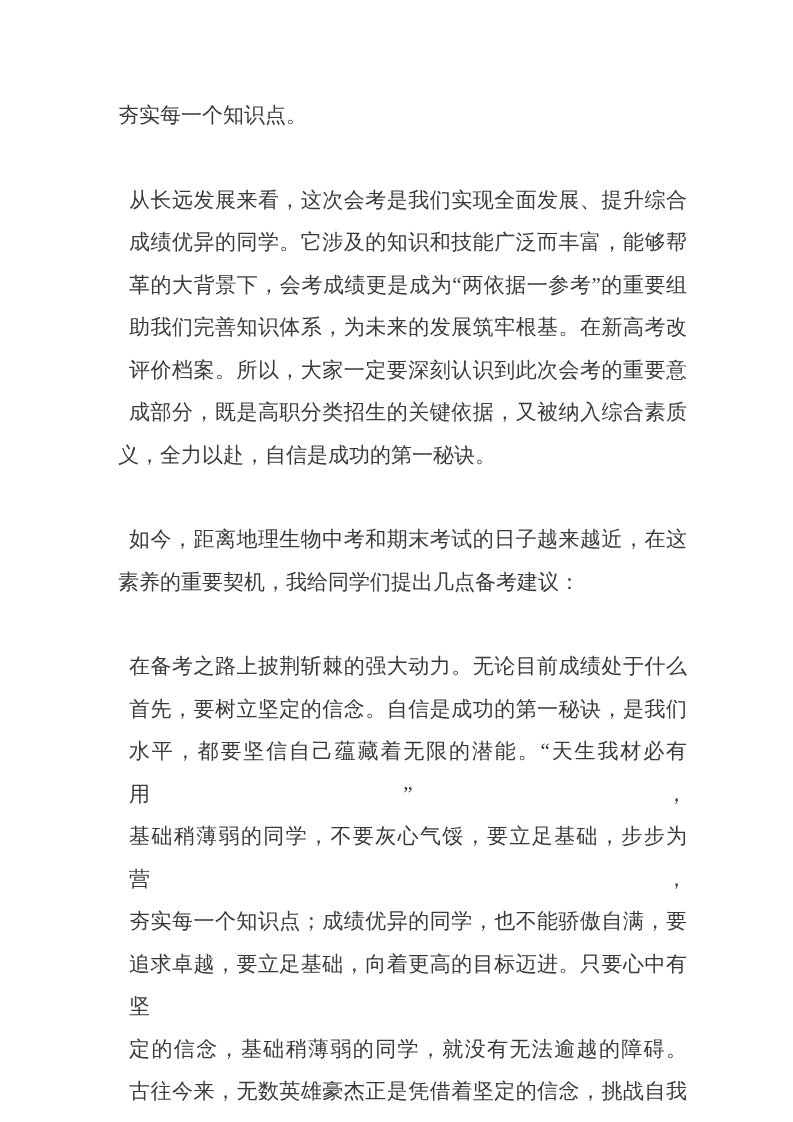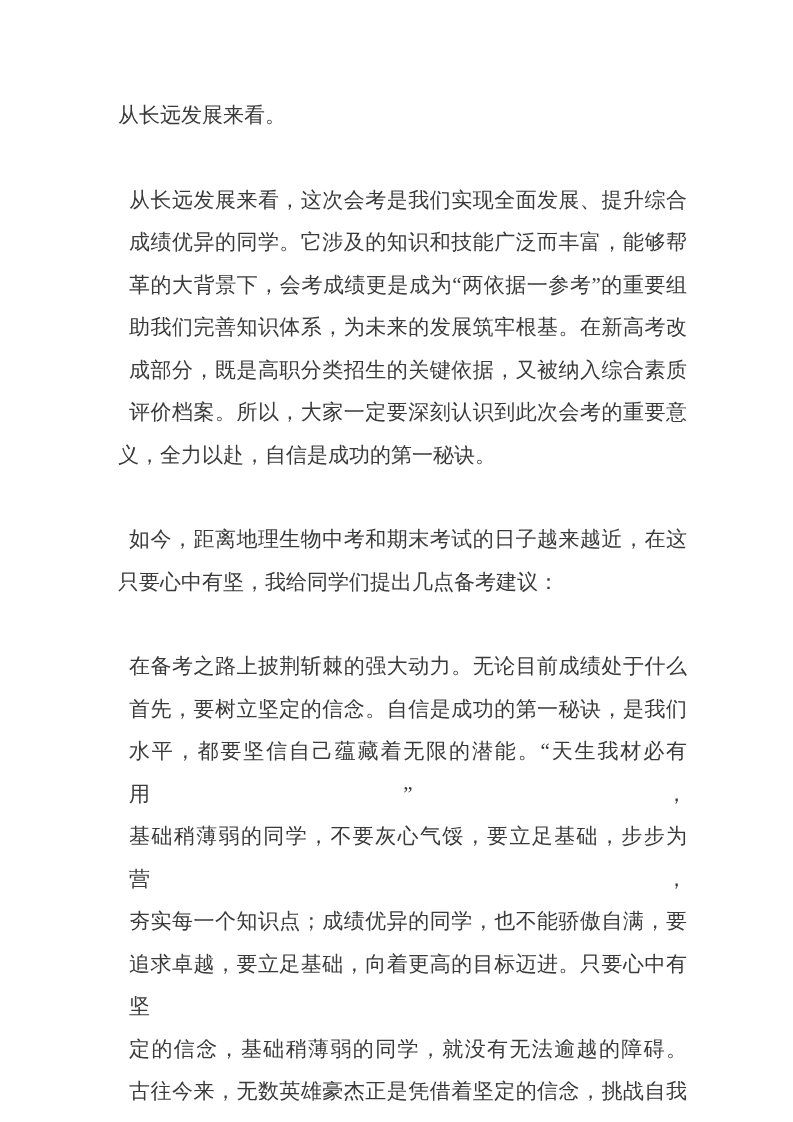--- a/index.html
+++ b/index.html
@@ -40,34 +40,34 @@
     text-align: left;
     text-align-last: left;
   }
 </style>
 </head>
 <body>
 
 <div class="page">
   <div class="text-block">
       <div class="paragraph">
-        <div class="line last">从长远发展来看。</div>
+        <div class="line last">夯实每一个知识点。</div>
       </div>
       <div class="paragraph">
         <div class="line fill">从长远发展来看，这次会考是我们实现全面发展、提升综合</div>
         <div class="line fill">成绩优异的同学。它涉及的知识和技能广泛而丰富，能够帮</div>
         <div class="line fill">革的大背景下，会考成绩更是成为“两依据一参考”的重要组</div>
         <div class="line fill">助我们完善知识体系，为未来的发展筑牢根基。在新高考改</div>
+        <div class="line fill">评价档案。所以，大家一定要深刻认识到此次会考的重要意</div>
         <div class="line fill">成部分，既是高职分类招生的关键依据，又被纳入综合素质</div>
-        <div class="line fill">评价档案。所以，大家一定要深刻认识到此次会考的重要意</div>
         <div class="line last">义，全力以赴，自信是成功的第一秘诀。</div>
       </div>
       <div class="paragraph">
         <div class="line fill">如今，距离地理生物中考和期末考试的日子越来越近，在这</div>
-        <div class="line last">只要心中有坚，我给同学们提出几点备考建议：</div>
+        <div class="line last">素养的重要契机，我给同学们提出几点备考建议：</div>
       </div>
       <div class="paragraph">
         <div class="line fill">在备考之路上披荆斩棘的强大动力。无论目前成绩处于什么</div>
         <div class="line fill">首先，要树立坚定的信念。自信是成功的第一秘诀，是我们</div>
         <div class="line fill">水平，都要坚信自己蕴藏着无限的潜能。“天生我材必有用”，</div>
         <div class="line fill">基础稍薄弱的同学，不要灰心气馁，要立足基础，步步为营，</div>
         <div class="line fill">夯实每一个知识点；成绩优异的同学，也不能骄傲自满，要</div>
         <div class="line fill">追求卓越，要立足基础，向着更高的目标迈进。只要心中有坚</div>
         <div class="line fill">定的信念，基础稍薄弱的同学，就没有无法逾越的障碍。</div>
         <div class="line fill">古往今来，无数英雄豪杰正是凭借着坚定的信念，挑战自我</div>

